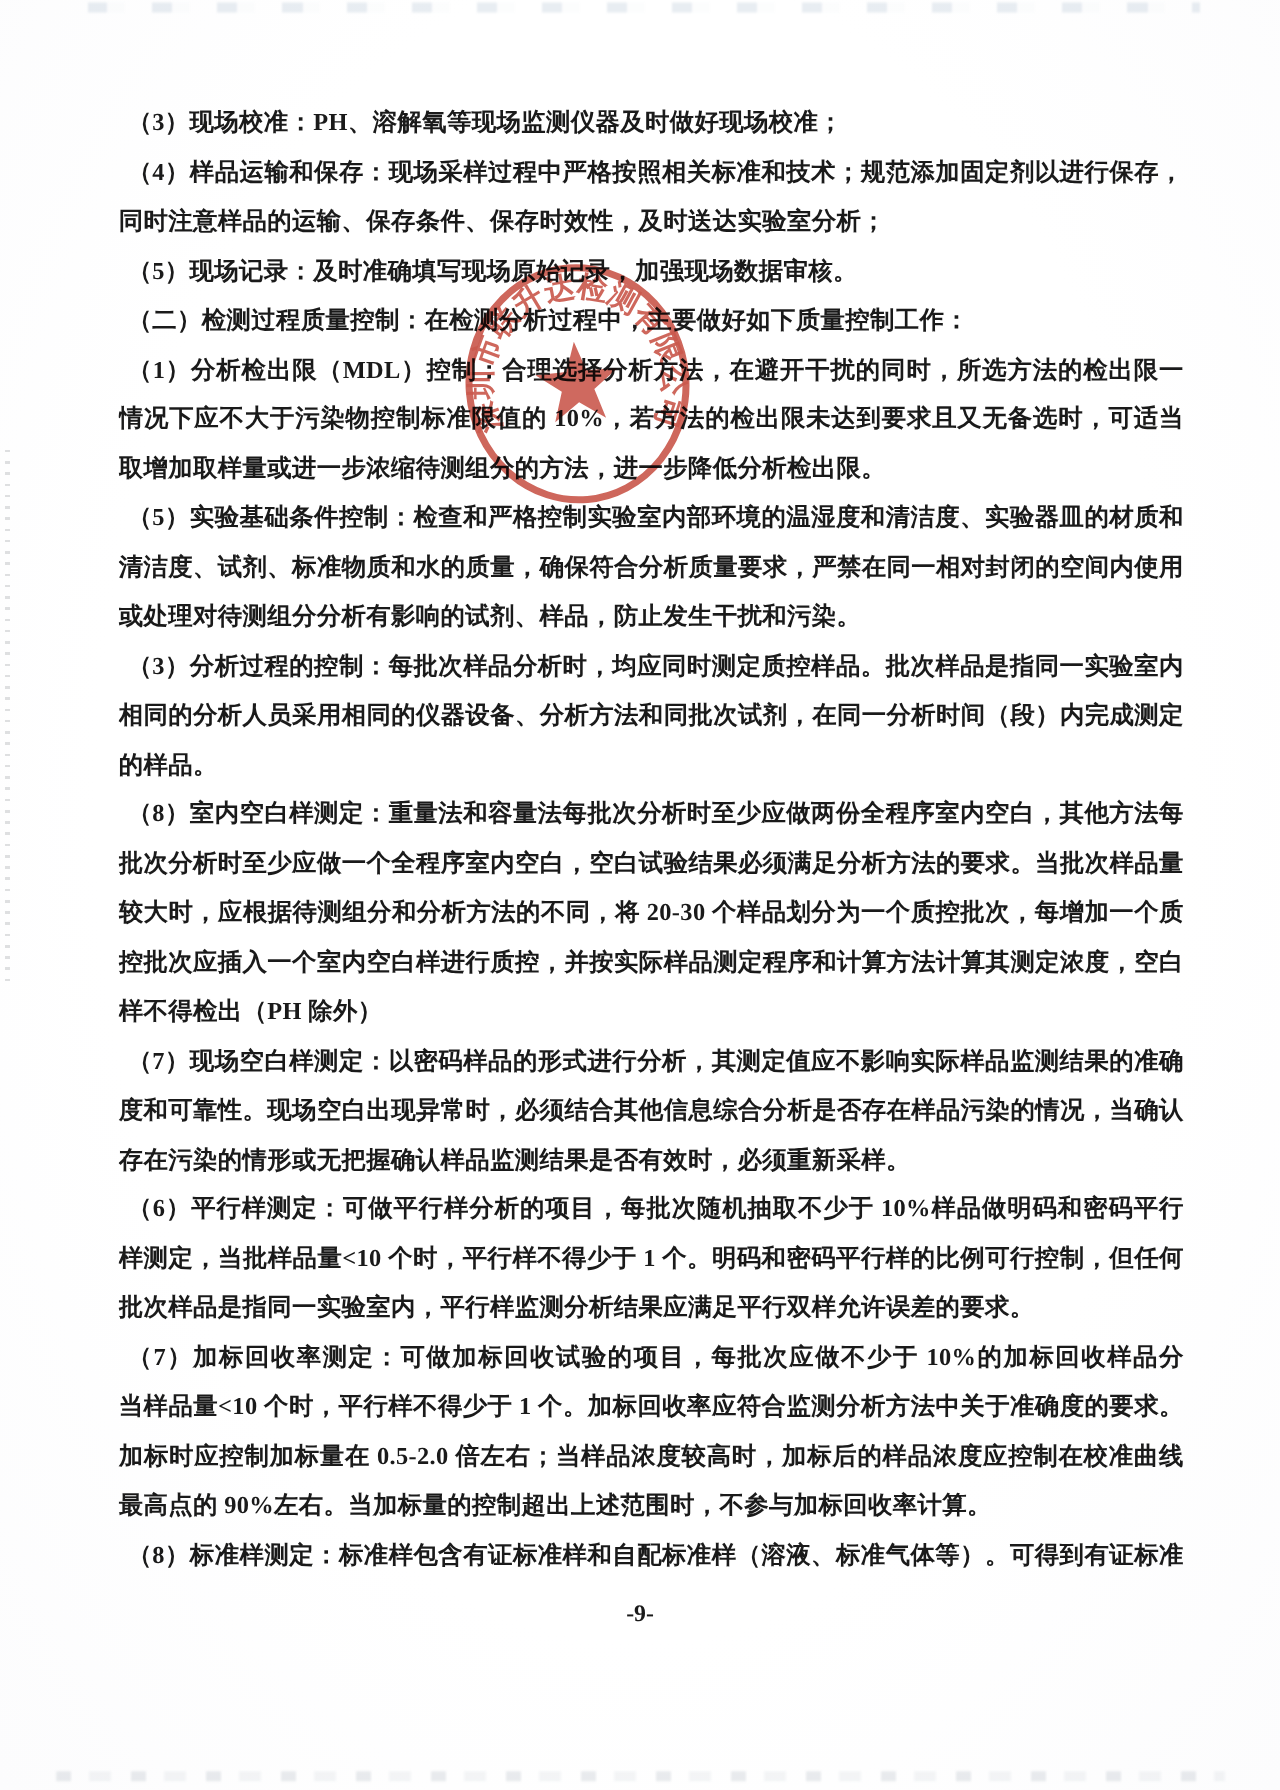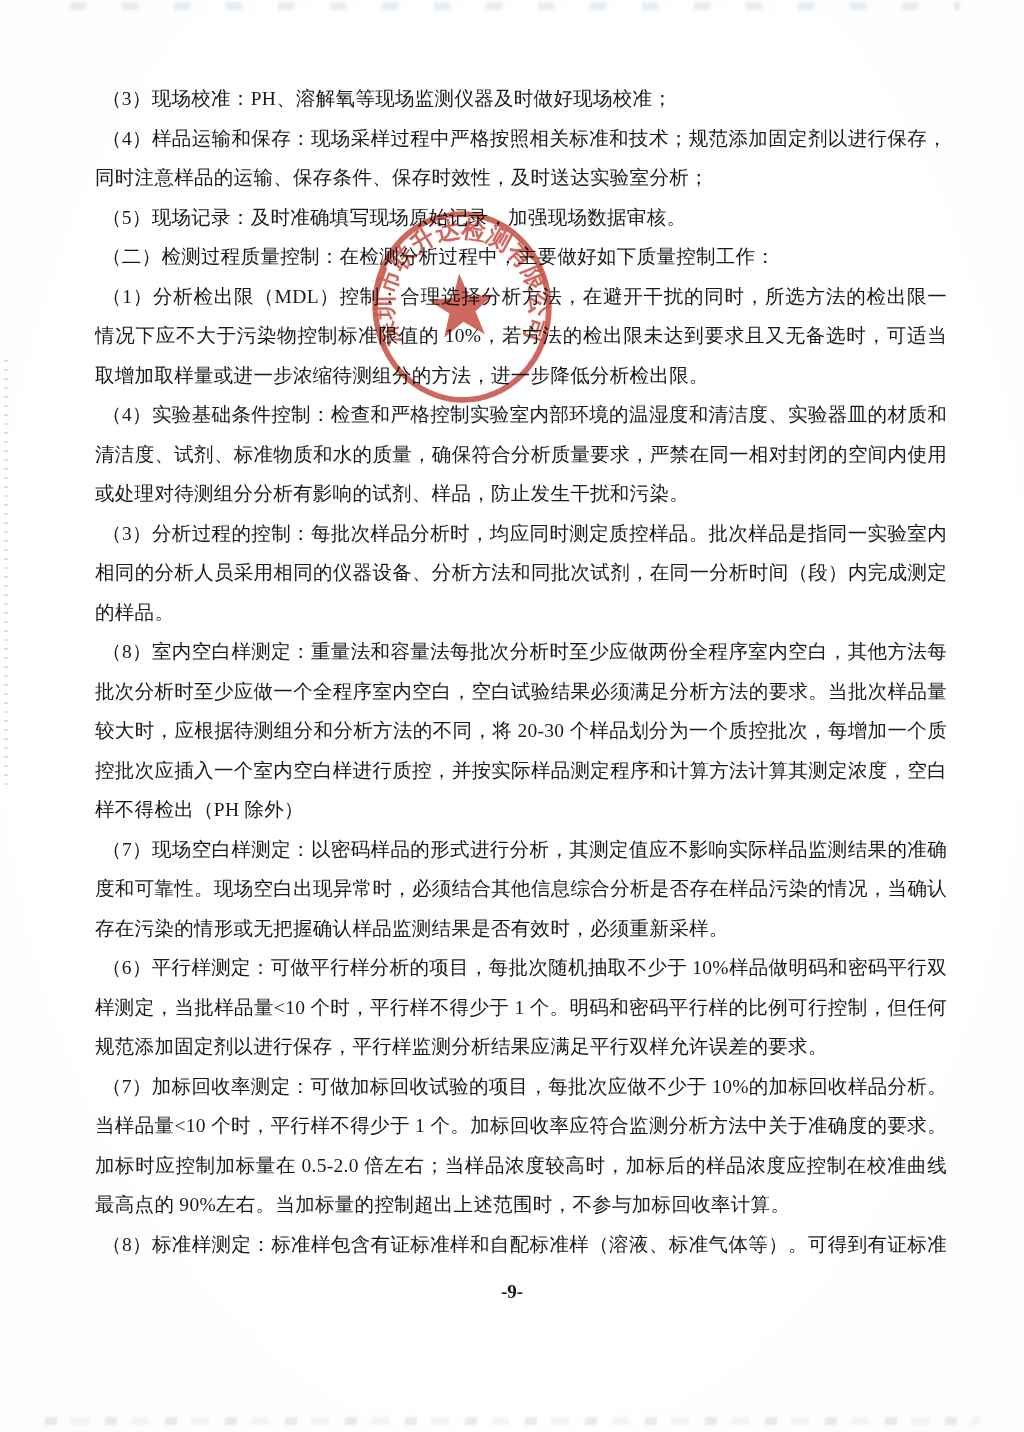--- a/index.html
+++ b/index.html
@@ -12,21 +12,21 @@
   .page {
     position: relative;
     width: 1024px; height: 1432px;
     background: radial-gradient(ellipse at 50% 45%, #ffffff 60%, #fcfcfd 100%);
   }
   
   .doc-text {
     position: absolute;
     left: 95px; top: 79px; width: 852px;
     font-size: 19.5px;
-    font-weight: 400;
+    font-weight: 700;
     color: #1a1a1a;
     letter-spacing: 0.3px;
   }
   .para { margin: 0; }
   .line {
     height: 39.5px;
     line-height: 39.5px;
     text-align: left;
     overflow: hidden;
   }
@@ -98,21 +98,21 @@
       </div>
       <div class="para">
         <div class="line first">（二）检测过程质量控制：在检测分析过程中，主要做好如下质量控制工作：</div>
       </div>
       <div class="para">
         <div class="line fill first">（1）分析检出限（MDL）控制：合理选择分析方法，在避开干扰的同时，所选方法的检出限一般</div>
         <div class="line fill">情况下应不大于污染物控制标准限值的 10%，若方法的检出限未达到要求且又无备选时，可适当采</div>
         <div class="line">取增加取样量或进一步浓缩待测组分的方法，进一步降低分析检出限。</div>
       </div>
       <div class="para">
-        <div class="line fill first">（4）实验基础条件控制：检查和严格控制实验室内部环境的温湿度和清洁度、实验器皿的材质和</div>
+        <div class="line fill first">（5）实验基础条件控制：检查和严格控制实验室内部环境的温湿度和清洁度、实验器皿的材质和</div>
         <div class="line fill">清洁度、试剂、标准物质和水的质量，确保符合分析质量要求，严禁在同一相对封闭的空间内使用</div>
         <div class="line">或处理对待测组分分析有影响的试剂、样品，防止发生干扰和污染。</div>
       </div>
       <div class="para">
         <div class="line fill first">（3）分析过程的控制：每批次样品分析时，均应同时测定质控样品。批次样品是指同一实验室内</div>
         <div class="line fill">相同的分析人员采用相同的仪器设备、分析方法和同批次试剂，在同一分析时间（段）内完成测定</div>
         <div class="line">的样品。</div>
       </div>
       <div class="para">
         <div class="line fill first">（8）室内空白样测定：重量法和容量法每批次分析时至少应做两份全程序室内空白，其他方法每</div>
@@ -122,21 +122,21 @@
         <div class="line">样不得检出（PH 除外）</div>
       </div>
       <div class="para">
         <div class="line fill first">（7）现场空白样测定：以密码样品的形式进行分析，其测定值应不影响实际样品监测结果的准确</div>
         <div class="line fill">度和可靠性。现场空白出现异常时，必须结合其他信息综合分析是否存在样品污染的情况，当确认</div>
         <div class="line">存在污染的情形或无把握确认样品监测结果是否有效时，必须重新采样。</div>
       </div>
       <div class="para">
         <div class="line fill first">（6）平行样测定：可做平行样分析的项目，每批次随机抽取不少于 10%样品做明码和密码平行双</div>
         <div class="line fill">样测定，当批样品量&lt;10 个时，平行样不得少于 1 个。明码和密码平行样的比例可行控制，但任何</div>
-        <div class="line">规范添加固定剂以进行保存，平行样监测分析结果应满足平行双样允许误差的要求。</div>
+        <div class="line">批次样品是指同一实验室内，平行样监测分析结果应满足平行双样允许误差的要求。</div>
       </div>
       <div class="para">
         <div class="line fill first">（7）加标回收率测定：可做加标回收试验的项目，每批次应做不少于 10%的加标回收样品分析。</div>
         <div class="line fill">当样品量&lt;10 个时，平行样不得少于 1 个。加标回收率应符合监测分析方法中关于准确度的要求。</div>
         <div class="line fill">加标时应控制加标量在 0.5-2.0 倍左右；当样品浓度较高时，加标后的样品浓度应控制在校准曲线</div>
         <div class="line">最高点的 90%左右。当加标量的控制超出上述范围时，不参与加标回收率计算。</div>
       </div>
       <div class="para">
         <div class="line fill first">（8）标准样测定：标准样包含有证标准样和自配标准样（溶液、标准气体等）。可得到有证标准样</div>
       </div>

